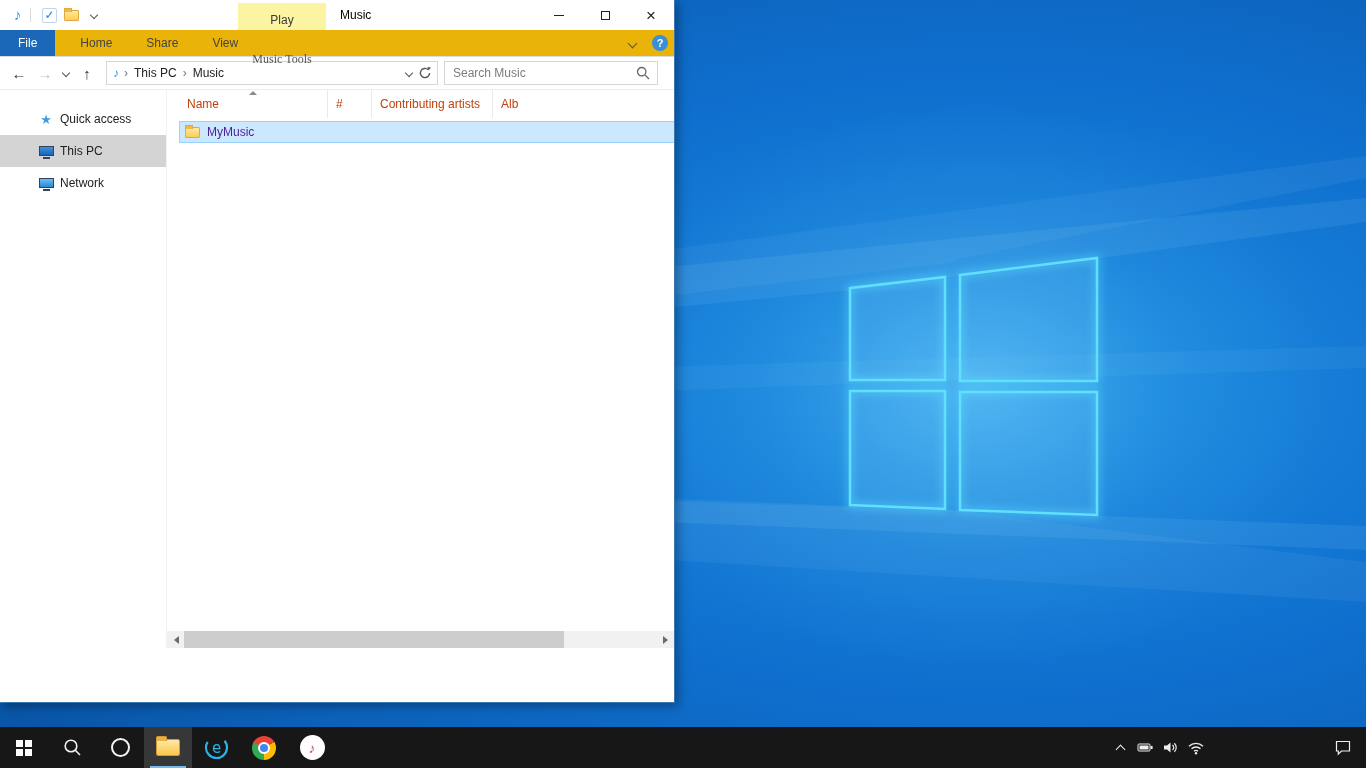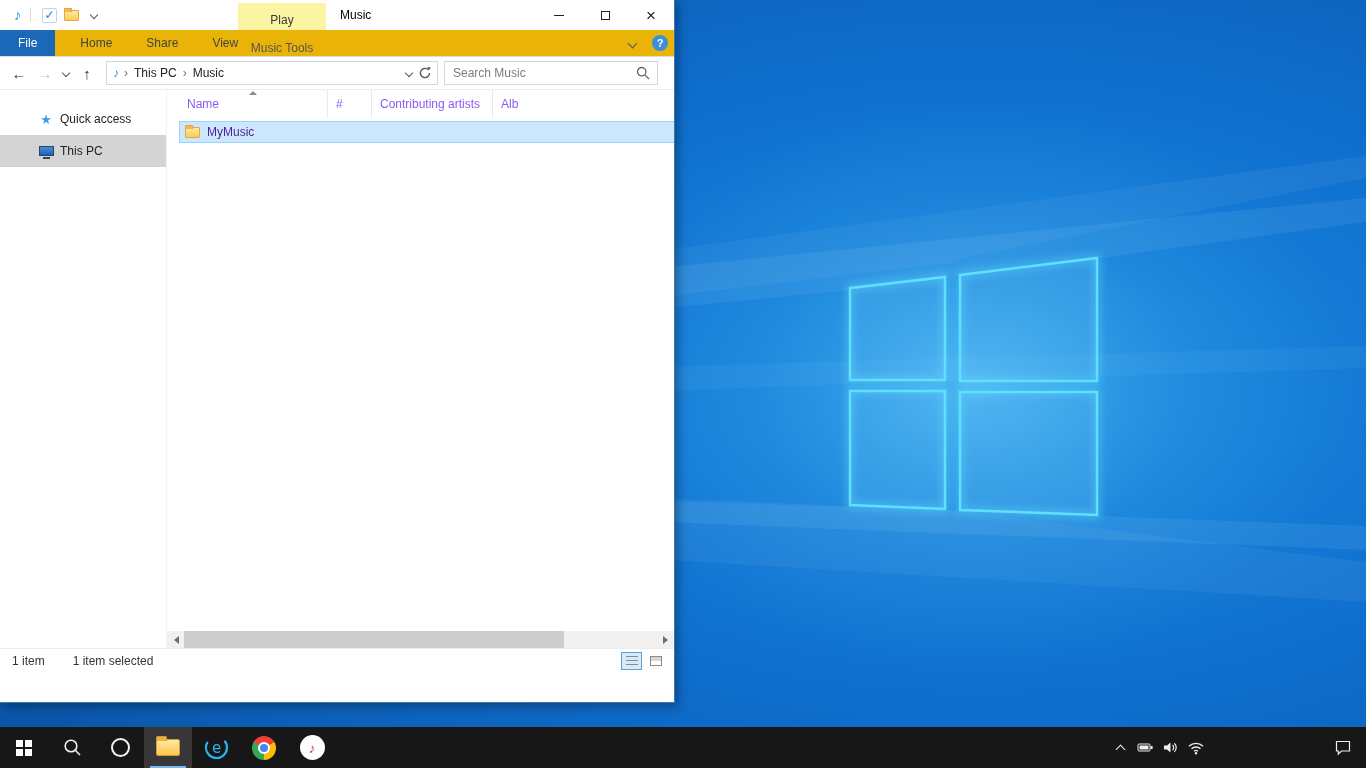--- a/index.html
+++ b/index.html
@@ -34,21 +34,21 @@
   .win-controls{position:absolute;right:0;top:0;height:30px;display:flex;}
   .wc{width:46px;height:30px;display:flex;align-items:center;justify-content:center;cursor:default;}
   .min-glyph{display:block;width:10px;height:1px;background:#222;}
   .max-glyph{display:block;width:9px;height:9px;border:1px solid #222;box-sizing:border-box;}
   .close-glyph{font-size:17px;line-height:17px;color:#222;}
 
   
   .tabrow{position:relative;height:26px;display:flex;align-items:stretch;border-bottom:1px solid #dcdcdc;background:#eab308;}
   .tab{padding:0 17px;display:flex;align-items:center;color:#444;cursor:default;}
   .tab.file{background:#1b67b8;color:#fff;padding:0 18px;margin-right:8px;}
-  .ctx-group{position:absolute;left:238px;top:5px;width:88px;height:26px;display:flex;align-items:center;justify-content:center;color:#555;cursor:default;}
+  .ctx-group{position:absolute;left:238px;top:16px;width:88px;height:26px;display:flex;align-items:center;justify-content:center;color:#555;cursor:default;font-family:Liberation Serif, serif;}
   .ribbon-right{position:absolute;right:6px;top:0;height:26px;display:flex;align-items:center;gap:10px;}
   .rb-btn{width:20px;display:flex;justify-content:center;cursor:default;}
   .help{width:16px;height:16px;border-radius:50%;background:#3a8fd8;color:#fff;font-size:11px;font-weight:bold;
         display:flex;align-items:center;justify-content:center;cursor:default;}
 
   
   .navrow{height:32px;display:flex;align-items:center;border-bottom:1px solid #ededed;background:#fff;}
   .nav-arrow{font-size:15px;color:#333;width:26px;text-align:center;cursor:default;}
   .nav-arrow.disabled{color:#c0c0c0;}
   .nav-chev{width:16px;display:flex;justify-content:center;cursor:default;}
@@ -82,21 +82,21 @@
             border:1px solid #e0a93e;border-radius:1px;box-sizing:border-box;display:inline-block;}
   .folder16::before{content:"";position:absolute;top:-3px;left:-1px;width:6px;height:3px;background:#f0b84a;
                     border:1px solid #e0a93e;border-bottom:none;border-radius:1px 1px 0 0;}
   .monitor{position:relative;width:15px;height:10px;background:linear-gradient(#3f93dd,#1c62b5);
            border:1px solid #30435f;box-sizing:border-box;display:inline-block;}
   .monitor::after{content:"";position:absolute;left:3px;bottom:-4px;width:7px;height:2px;background:#30435f;}
   .monitor.net{background:linear-gradient(#69c0f0,#2f86cf);}
 
   
   .content{position:relative;flex:1;border-left:1px solid #f2f2f2;}
-  .colheaders{position:relative;display:flex;height:28px;align-items:center;color:#8b5cf6;}
+  .colheaders{position:relative;display:flex;height:28px;align-items:center;color:#c2410c;}
   .colh{height:100%;display:flex;align-items:center;box-sizing:border-box;border-right:1px solid #eaeaea;cursor:default;}
   .colh.name{width:161px;padding-left:20px;}
   .colh.num{width:44px;padding-left:8px;}
   .colh.title{width:159px;padding-left:8px;}
   .colh.artists{width:121px;padding-left:8px;}
   .colh.album{flex:1;padding-left:8px;border-right:none;}
   .sortcaret{position:absolute;left:82px;top:1px;width:0;height:0;
              border-left:4px solid transparent;border-right:4px solid transparent;border-bottom:4px solid #8a8a8a;}
   .filerow{
     margin:3px 0 0 12px;height:22px;display:flex;align-items:center;
@@ -276,20 +276,26 @@
             <span class="star">★</span>
           </span>
         <span>Quick access</span>
       </div>
       <div class="side-item selected">
         <span class="side-icon">
             <span class="monitor"></span>
           </span>
         <span>This PC</span>
       </div>
+      <div class="side-item">
+        <span class="side-icon">
+            <span class="monitor net"></span>
+          </span>
+        <span>Network</span>
+      </div>
     </div>
 
     <div class="content">
       <div class="colheaders">
         <span class="sortcaret"></span>
         <div class="colh name">Name</div>
         <div class="colh num">#</div>
         <div class="colh artists">Contributing artists</div>
         <div class="colh album">Alb</div>
       </div>
@@ -305,32 +311,20 @@
           </div>
         <div class="hs-thumb"></div>
         <div class="hs-track"></div>
         <div class="hs-btn">
             <span class="tri-right"></span>
           </div>
       </div>
     </div>
   </div>
 
-  <div class="statusbar">
-    <span class="sb-count">1 item</span>
-    <span class="sb-sel">1 item selected</span>
-    <span class="sb-views">
-      <span class="view-btn selected">
-        <span class="ic-details"></span>
-      </span>
-      <span class="view-btn">
-        <span class="ic-thumbs"></span>
-      </span>
-    </span>
-  </div>
 </div>
 
 <div class="taskbar">
   <div class="tb-slot">
     <span class="win-grid">
         <i></i>
         <i></i>
         <i></i>
         <i></i>
       </span>

